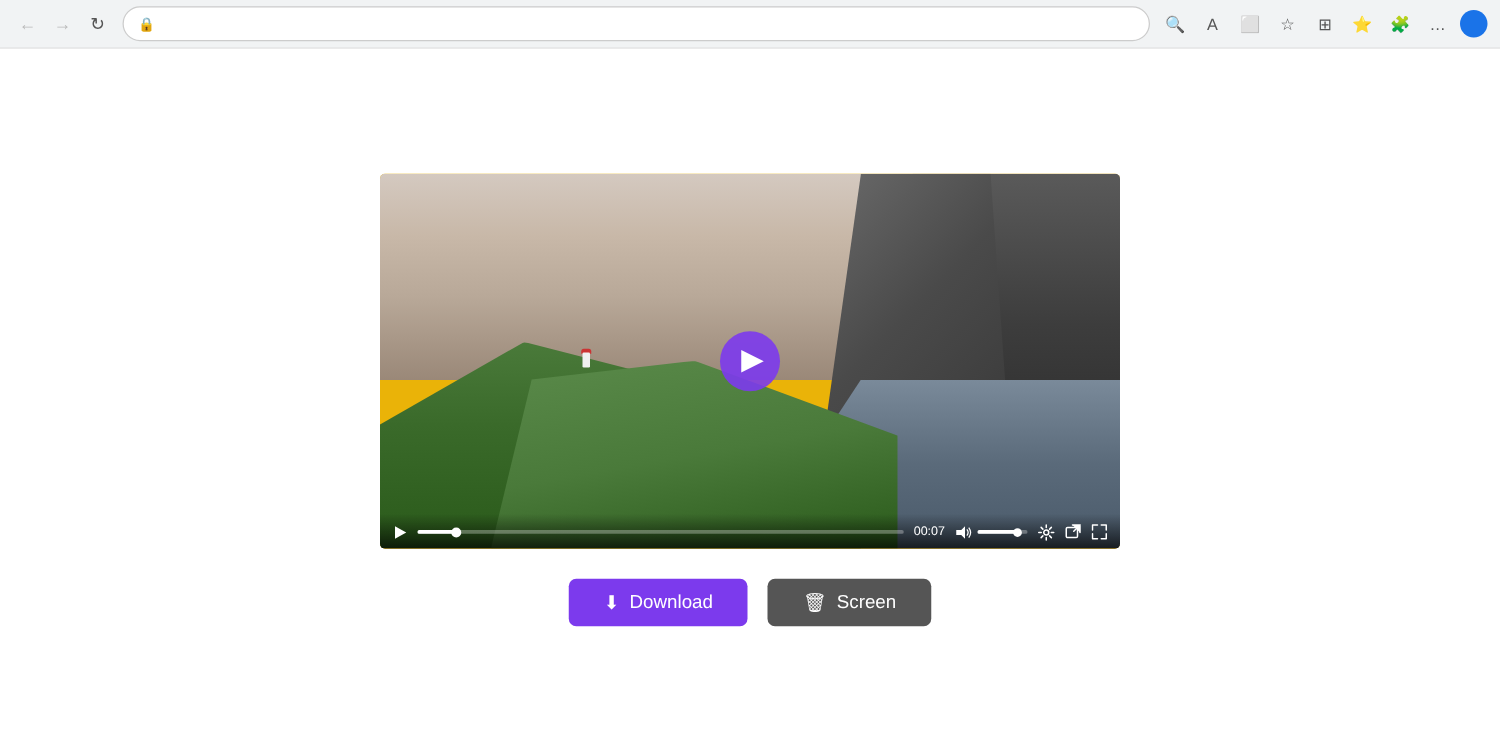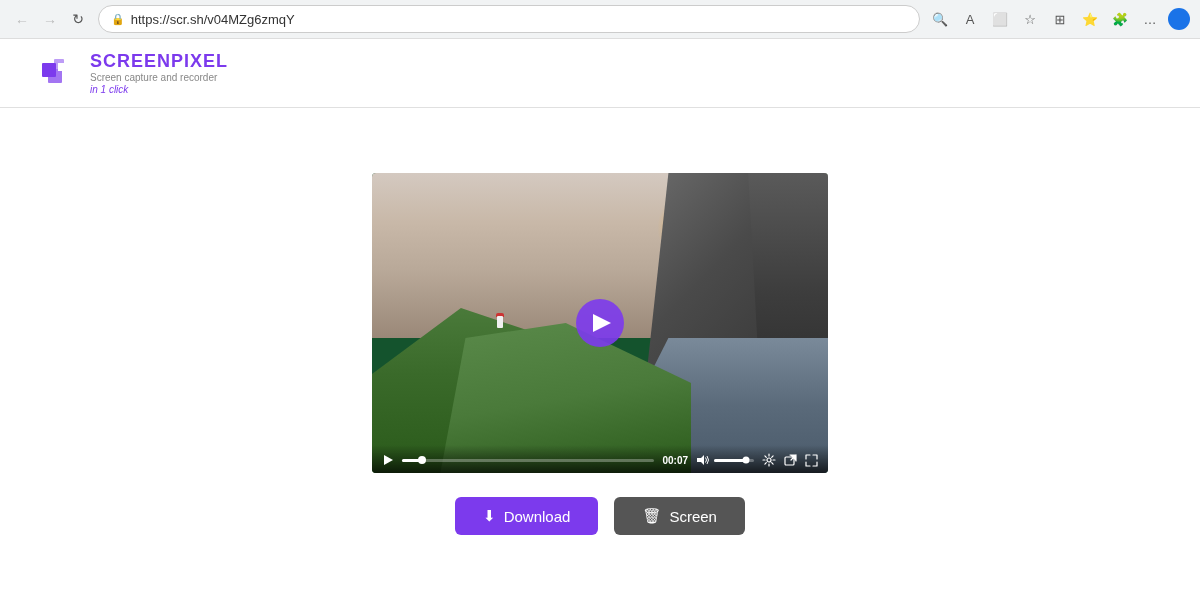--- a/index.html
+++ b/index.html
@@ -169,28 +169,27 @@
       flex: 1;
       display: flex;
       flex-direction: column;
       align-items: center;
       justify-content: center;
       padding: 20px;
       gap: 24px;
     }
 
     .video-wrapper {
-      width: 456px;
+      width: 592px;
       height: 300px;
-      background: #14532d;
+      background: #eab308;
       border-radius: 4px;
       overflow: hidden;
       position: relative;
       cursor: pointer;
-      font-weight: bold;
     }
 
     
     .mountain-scene {
       width: 100%;
       height: 100%;
       position: relative;
       overflow: hidden;
     }
 
@@ -455,59 +454,38 @@
       <button class="nav-btn disabled">
         <span>→</span>
       </button>
       <button class="nav-btn">
         <span>↻</span>
       </button>
     </div>
 
     <div class="address-bar-container">
       <span class="lock-icon">🔒</span>
-      <span class="address-bar-text">https://scr.sh/v04MZg6zmqY</span>
     </div>
 
     <div class="browser-actions">
       <button class="browser-action-btn">🔍</button>
       <button class="browser-action-btn">A</button>
       <button class="browser-action-btn">⬜</button>
       <button class="browser-action-btn">☆</button>
       <button class="browser-action-btn">⊞</button>
       <button class="browser-action-btn">⭐</button>
       <button class="browser-action-btn">🧩</button>
       <button class="browser-action-btn">…</button>
       <button class="profile-btn"></button>
     </div>
   </div>
 </div>
 
 <div class="page-content">
 
-  <header class="site-header">
-    <div class="logo-container">
-
-      <div class="logo-icon">
-        <svg width="40" height="32" viewBox="0 0 40 32" fill="none" xmlns="http://www.w3.org/2000/svg">
-          <rect x="2" y="6" width="14" height="14" rx="1" fill="#7c3aed"></rect>
-          <rect x="8" y="12" width="14" height="14" rx="1" fill="#7c3aed" opacity="0.7"></rect>
-          <rect x="14" y="2" width="10" height="10" rx="1" fill="#7c3aed" opacity="0.5"></rect>
-          <rect x="18" y="6" width="8" height="8" fill="white"></rect>
-        </svg>
-      </div>
-      <div class="logo-text-group">
-        <div class="logo-name">
-          <span>SCREEN</span><span style="color:#7c3aed;">PIXEL</span>
-        </div>
-        <div class="logo-tagline">Screen capture and recorder</div>
-        <div class="logo-click">in 1 click</div>
-      </div>
-    </div>
-  </header>
 
   <div class="video-section">
 
     <div class="video-wrapper">
 
       <div class="mountain-scene">
         <div class="sky-layer"></div>
         <div class="sun-glow"></div>
         <div class="cliff-right"></div>
         <div class="cliff-face"></div>

